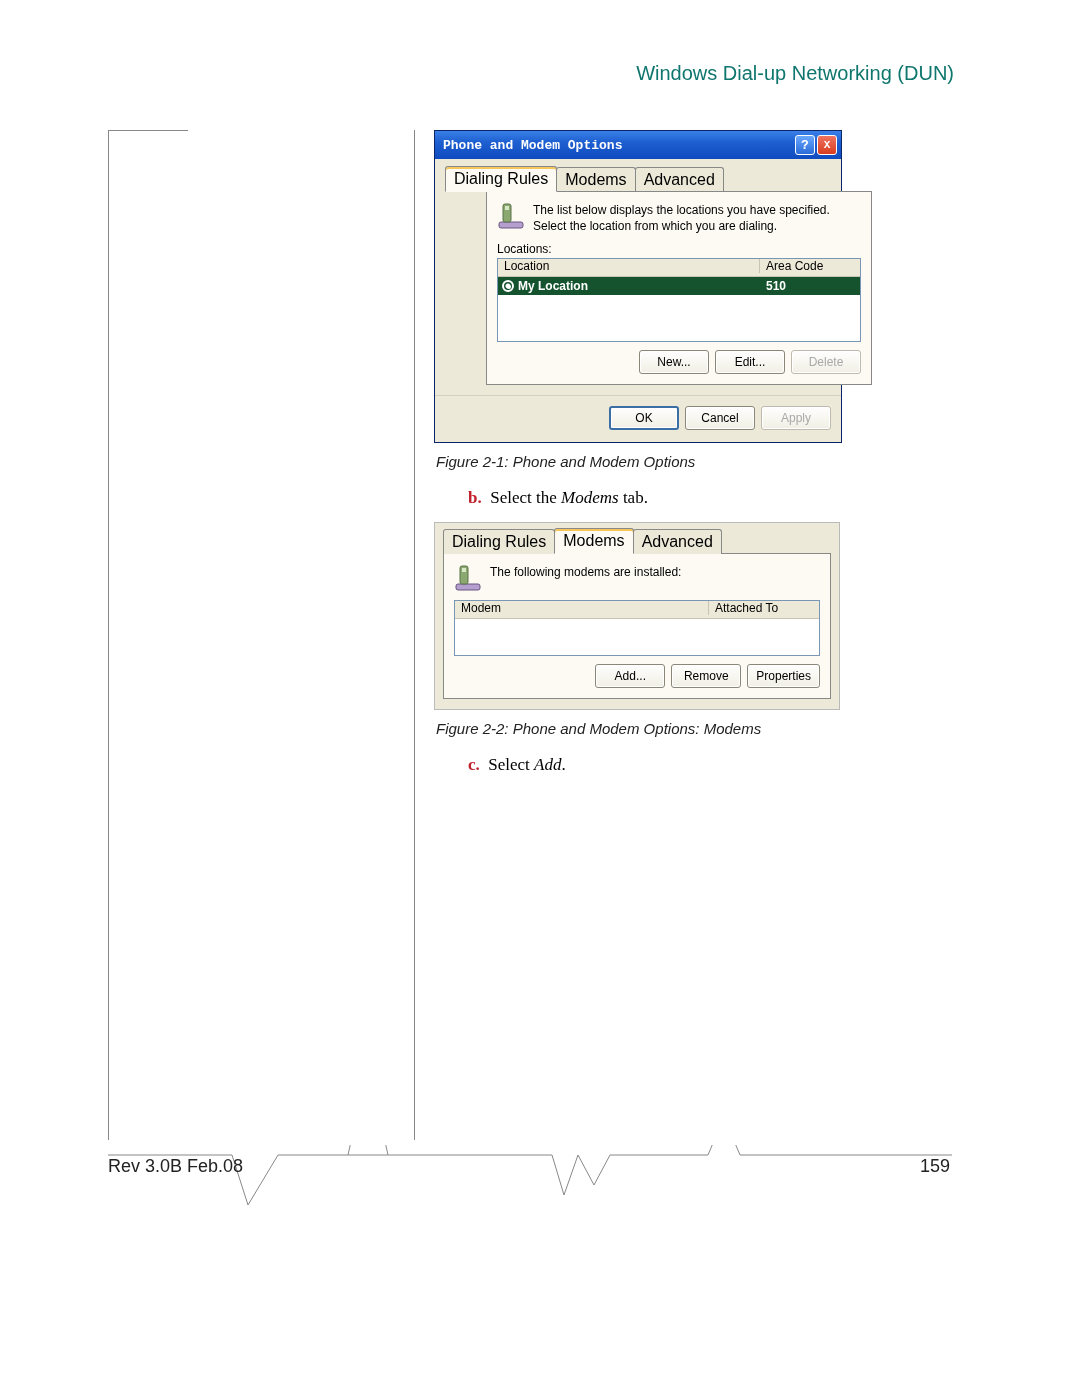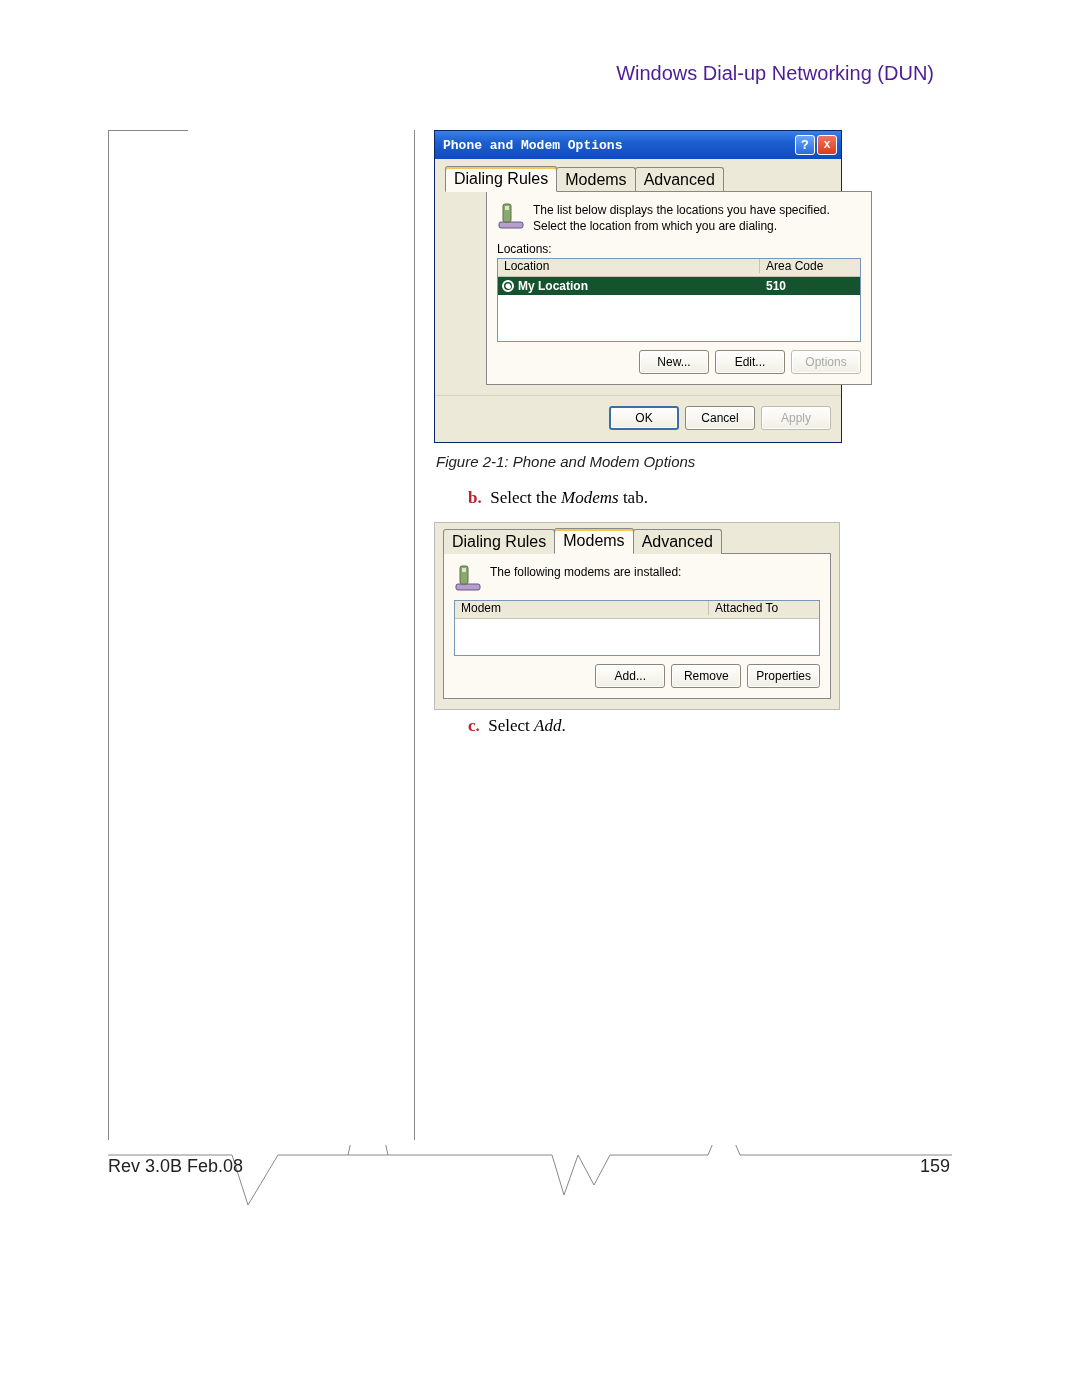--- a/index.html
+++ b/index.html
@@ -13,24 +13,24 @@
     position: relative;
     color: #000;
   }
   .page {
     position: absolute;
     left: 0; top: 0; width: 1080px; height: 1397px;
   }
   .header-title {
     position: absolute;
     top: 62px;
-    right: 146px;
+    right: 126px;
     font-family: Arial, Helvetica, sans-serif;
     font-size: 20px;
-    color: #4c1d95;
+    color: #0f766e;
   }
   .vertical-rule-outer {
     position: absolute;
     left: 108px;
     top: 130px;
     width: 0;
     height: 1010px;
     border-left: 1px solid #888;
   }
   .top-horiz-rule {
@@ -337,21 +337,21 @@
               <div class="c1">
                 <span class="bullet-icon"></span>
                 <span>My Location</span>
               </div>
               <div class="c2">510</div>
             </div>
           </div>
           <div class="btn-row">
             <button class="xp-btn">New...</button>
             <button class="xp-btn">Edit...</button>
-            <button class="xp-btn disabled">Options</button>
+            <button class="xp-btn disabled">Delete</button>
           </div>
         </div>
       </div>
       <div class="dialog-footer">
         <button class="xp-btn default">OK</button>
         <button class="xp-btn">Cancel</button>
         <button class="xp-btn disabled">Apply</button>
       </div>
     </div>
 
@@ -386,20 +386,21 @@
           </div>
         </div>
         <div class="btn-row">
           <button class="xp-btn">Add...</button>
           <button class="xp-btn">Remove</button>
           <button class="xp-btn">Properties</button>
         </div>
       </div>
     </div>
 
+    <div class="fig-caption">Figure 2-2: Phone and Modem Options: Modems</div>
 
     <div class="step-line">
       <span class="step-letter">c.</span>
       &nbsp;<span>Select </span><span class="step-italic">Add</span><span>.</span>
     </div>
 
   </div>
 
   <svg class="page-footer" width="844" height="60">
     <polyline class="footer-line" points="0,10 124,10 140,60 170,10 306,10"></polyline>

